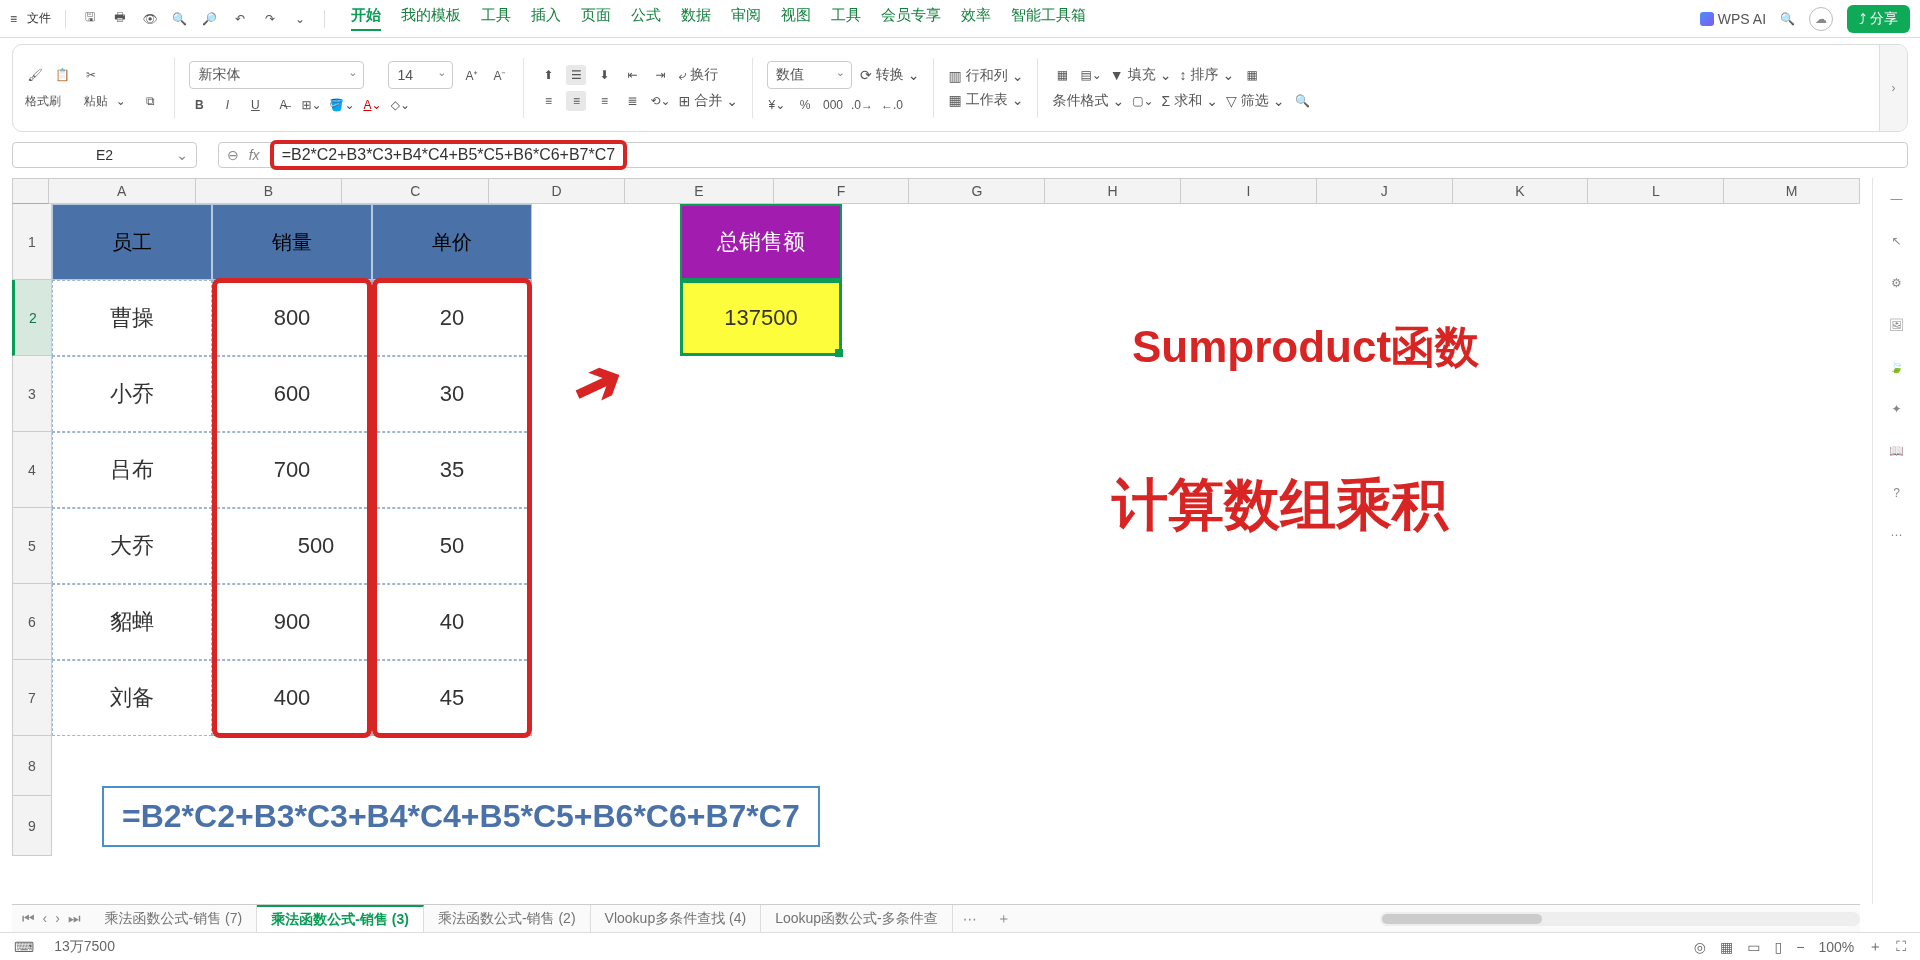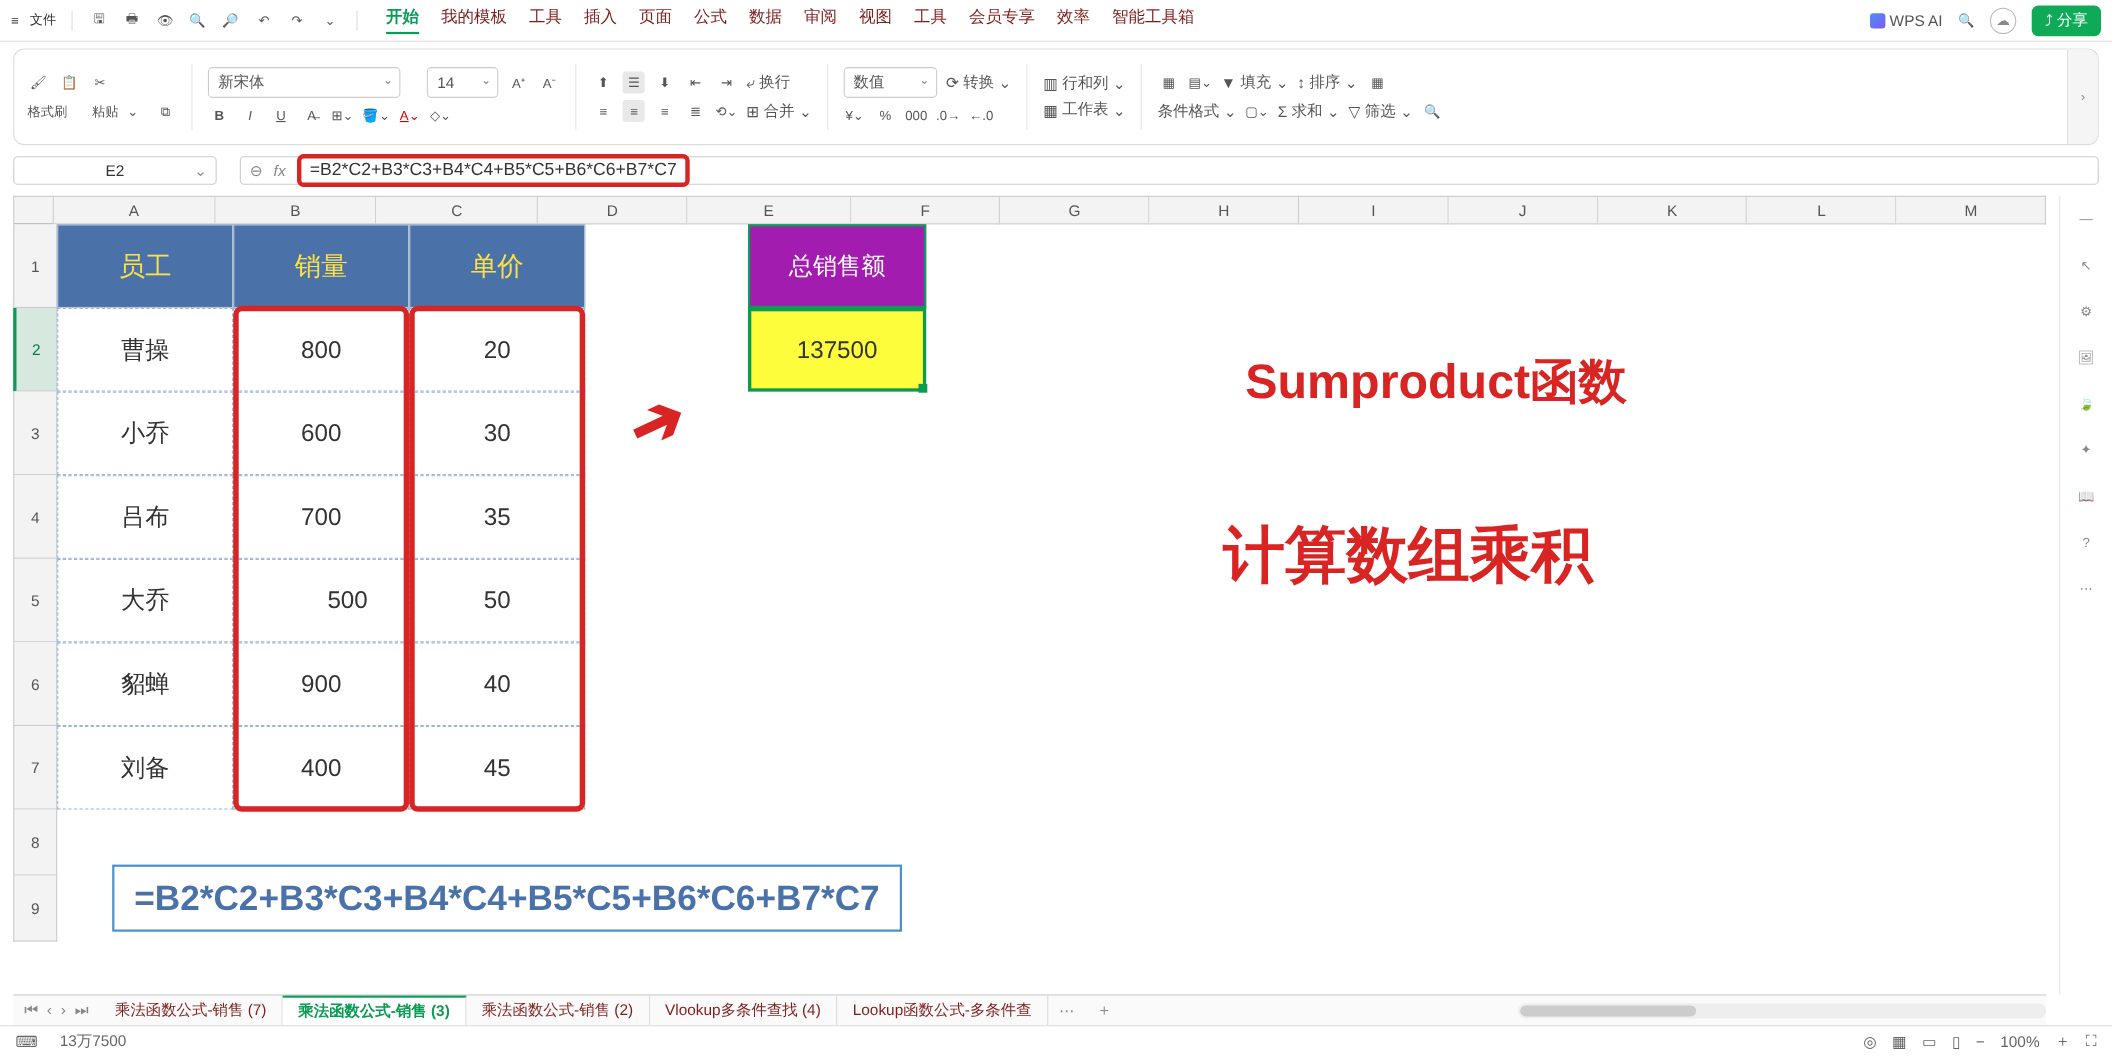--- a/index.html
+++ b/index.html
@@ -4,21 +4,21 @@
 <style>
 * { margin:0; padding:0; box-sizing:border-box; }
 body { font-family:"Microsoft YaHei",Arial,sans-serif; font-size:12px; color:#333; background:#fff; overflow:hidden; width:1920px; height:960px; position:relative; }
 .menubar { height:38px; display:flex; align-items:center; padding:0 10px; border-bottom:1px solid #ddd; }
 .menubar .mb-left { display:flex; align-items:center; gap:10px; }
 .menubar .mb-icons { display:flex; gap:10px; align-items:center; }
 .menubar .mb-icons span { width:20px; text-align:center; color:#555; }
 .menubar .sep { width:1px; height:18px; background:#ddd; margin:0 4px; }
 .menubar .tabs { display:flex; gap:20px; margin-left:12px; font-size:15px; }
 .menubar .tabs .tab.active { color:#0a9c55; border-bottom:2px solid #0a9c55; padding-bottom:4px; font-weight:600; }
-.menubar .tabs .tab { color:#7f1d1d; cursor:pointer; }
+.menubar .tabs .tab { color:#15803d; cursor:pointer; }
 .menubar .right { margin-left:auto; display:flex; align-items:center; gap:14px; }
 .wps-ai { display:flex; align-items:center; gap:4px; color:#555; font-size:14px; }
 .wps-ai-logo { width:14px; height:14px; background:linear-gradient(135deg,#4f8ef7,#7b5cf0); border-radius:3px; }
 .cloud-icon { width:24px; height:24px; border:1px solid #bbb; border-radius:50%; display:flex; align-items:center; justify-content:center; color:#888; }
 .share-btn { background:#0eaa57; color:#fff; padding:5px 12px; border-radius:6px; display:flex; align-items:center; gap:4px; font-size:14px; }
 .ribbon { height:88px; background:#fff; border:1px solid #ddd; margin:6px 12px 0 12px; border-radius:10px; display:flex; align-items:center; padding:0 12px; gap:14px; position:relative; }
 .rib-group { display:flex; flex-direction:column; gap:6px; font-size:12px; color:#555; }
 .rib-row { display:flex; align-items:center; gap:8px; }
 .rib-sep { width:1px; height:60px; background:#e5e5e5; }
 .font-sel { width:175px; height:28px; border:1px solid #ccc; border-radius:4px; padding:0 16px 0 8px; font-size:14px; position:relative; display:flex; align-items:center; }
@@ -36,33 +36,33 @@
 .fx-wrap .ic { color:#888; }
 .formula-highlight { border:4px solid #d82422; border-radius:6px; padding:0 8px; font-size:16px; line-height:22px; }
 .grid-area { position:absolute; top:178px; left:12px; right:60px; bottom:56px; }
 .col-headers { display:flex; height:26px; }
 .corner { width:40px; height:26px; border:1px solid #ccc; border-bottom:1px solid #aaa; background:#f3f3f3; }
 .colh { height:26px; border:1px solid #ccc; border-left:none; background:#f3f3f3; display:flex; align-items:center; justify-content:center; font-size:14px; color:#555; }
 .rowh { width:40px; border:1px solid #ccc; border-top:none; background:#f3f3f3; display:flex; align-items:center; justify-content:center; font-size:14px; color:#555; }
 .rowh.sel { background:#d7e8df; color:#0a7a42; border-left:3px solid #0a9c55; }
 .cell-layer { position:absolute; top:26px; left:40px; }
 .cell { position:absolute; border-right:1px solid #e0e0e0; border-bottom:1px solid #e0e0e0; display:flex; align-items:center; justify-content:center; font-size:19px; }
-.blue-hdr { background:#4a72a8; color:#fde047; font-size:24px; border:1px solid #b8c8dc; }
+.blue-hdr { background:#4a72a8; color:#000000; font-size:20px; border:1px solid #b8c8dc; }
 .data-cell { border:1px dashed #9fb6d0; font-size:22px; }
 .e1 { background:#a21caf; color:#fff; font-size:22px; border:2px solid #0a9c55; }
 .e2 { background:#fdfd3b; border:3px solid #0a9c55; font-size:22px; }
 .e2::after { content:""; position:absolute; right:-4px; bottom:-4px; width:8px; height:8px; background:#0a9c55; }
 .red-box { border:5px solid #d82422; border-radius:8px; position:absolute; pointer-events:none; }
 .side-panel { position:absolute; right:0; top:178px; bottom:56px; width:48px; background:#fff; border-left:1px solid #e5e5e5; display:flex; flex-direction:column; align-items:center; gap:28px; padding-top:14px; color:#888; }
 .annotation { position:absolute; font-weight:900; color:#d82422; text-shadow:2px 2px 0 #fff,-2px -2px 0 #fff,2px -2px 0 #fff,-2px 2px 0 #fff; }
 .arrow { position:absolute; color:#d82422; font-size:60px; font-weight:900; transform:rotate(-25deg); }
 .formula-box { position:absolute; border:2px solid #4a90c8; padding:10px 18px; font-size:32px; font-weight:700; color:#4a72a8; background:#fff; }
 .sheet-tabs { position:absolute; bottom:28px; left:12px; right:60px; height:28px; display:flex; align-items:center; border-top:1px solid #ccc; background:#fafafa; font-size:14px; }
 .sheet-nav { display:flex; gap:8px; padding:0 10px; color:#888; }
-.stab { padding:0 14px; height:28px; display:flex; align-items:center; border-right:1px solid #ddd; color:#7f1d1d; white-space:nowrap; }
+.stab { padding:0 14px; height:28px; display:flex; align-items:center; border-right:1px solid #ddd; color:#737373; white-space:nowrap; }
 .stab.active { background:#fff; color:#0a9c55; font-weight:600; border-top:2px solid #0a9c55; }
 .stab-add { padding:0 10px; color:#888; }
 .hscroll { margin-left:auto; width:480px; height:14px; background:#eee; position:relative; border-radius:7px; }
 .hscroll-thumb { position:absolute; left:2px; top:2px; width:160px; height:10px; background:#ccc; border-radius:5px; }
 .statusbar { position:absolute; bottom:0; left:0; right:0; height:28px; border-top:1px solid #ddd; display:flex; align-items:center; padding:0 14px; font-size:14px; color:#666; background:#fff; }
 .statusbar .sright { margin-left:auto; display:flex; align-items:center; gap:14px; }
 .rows-layer { position:absolute; top:26px; left:0; }
 </style>
 </head>
 <body>

